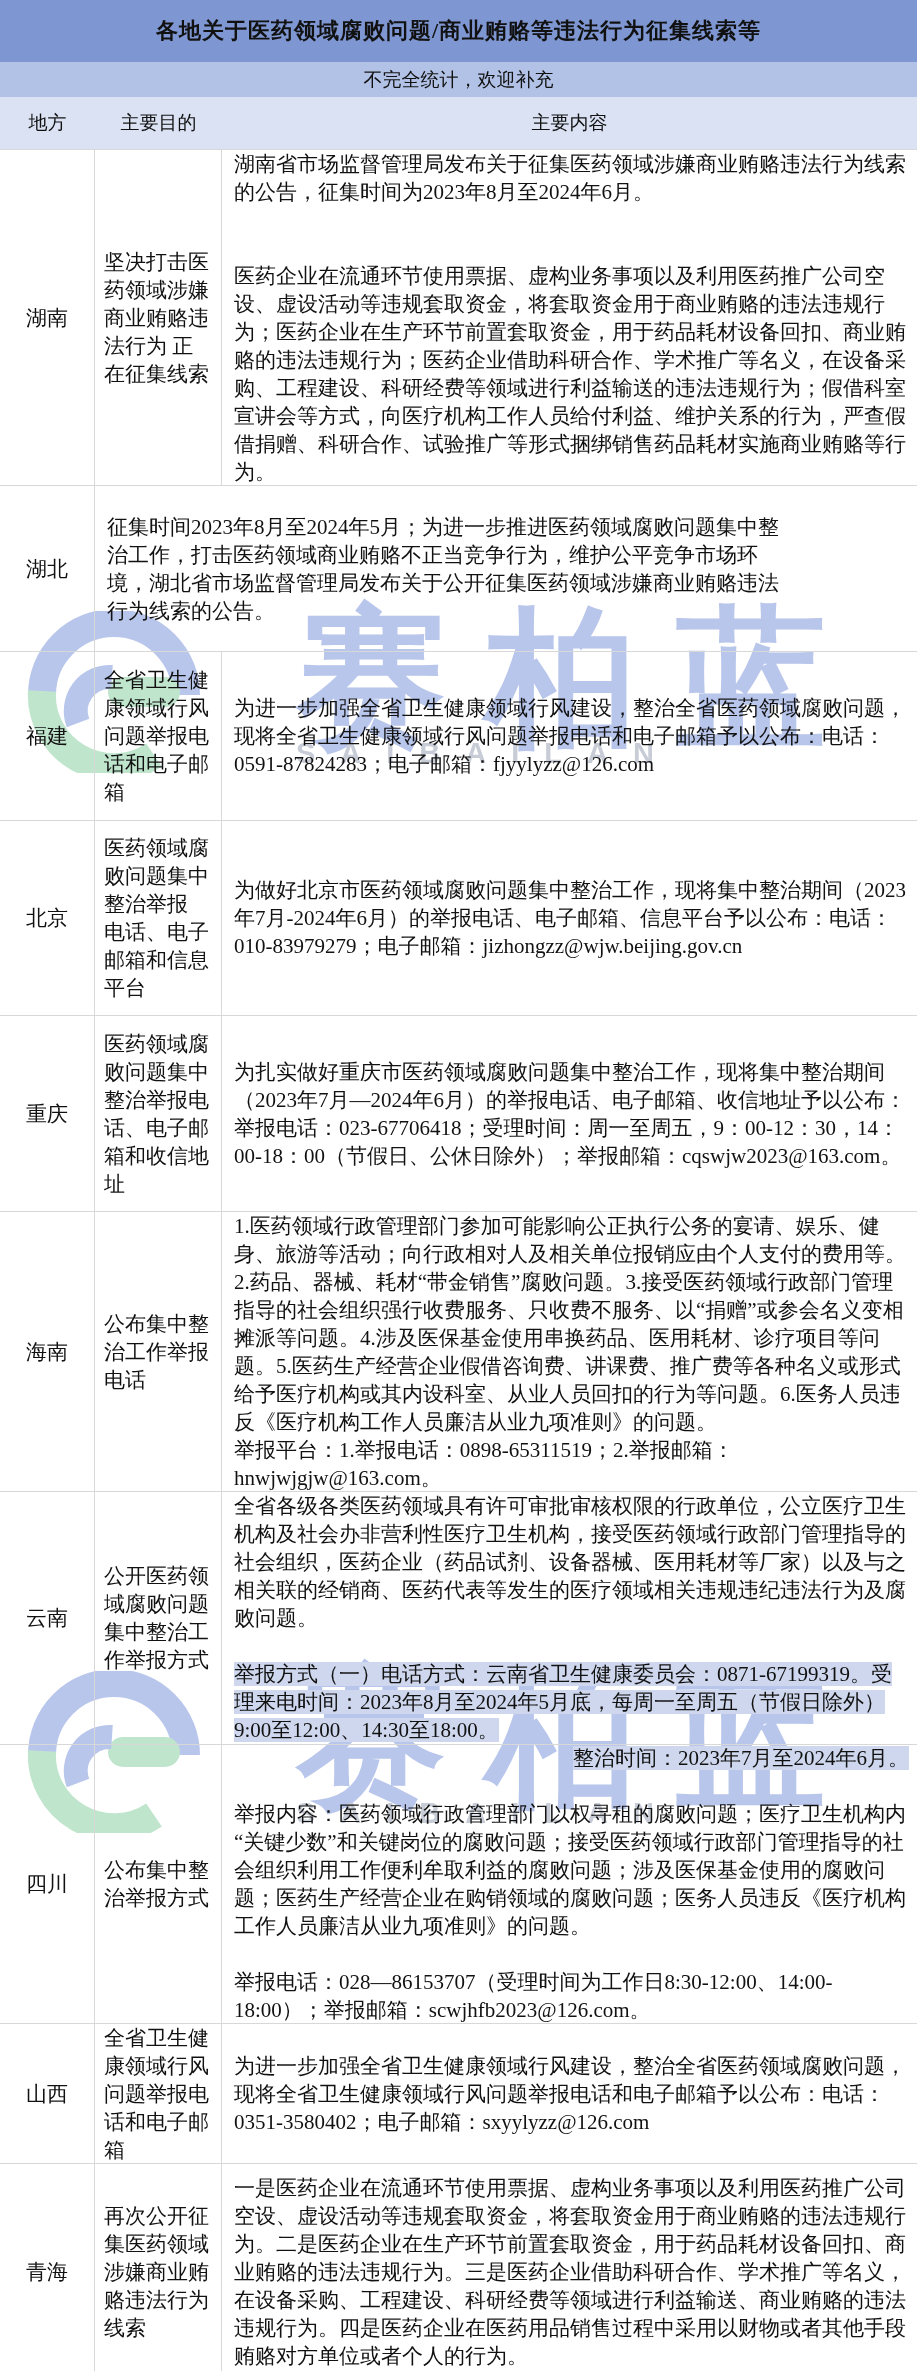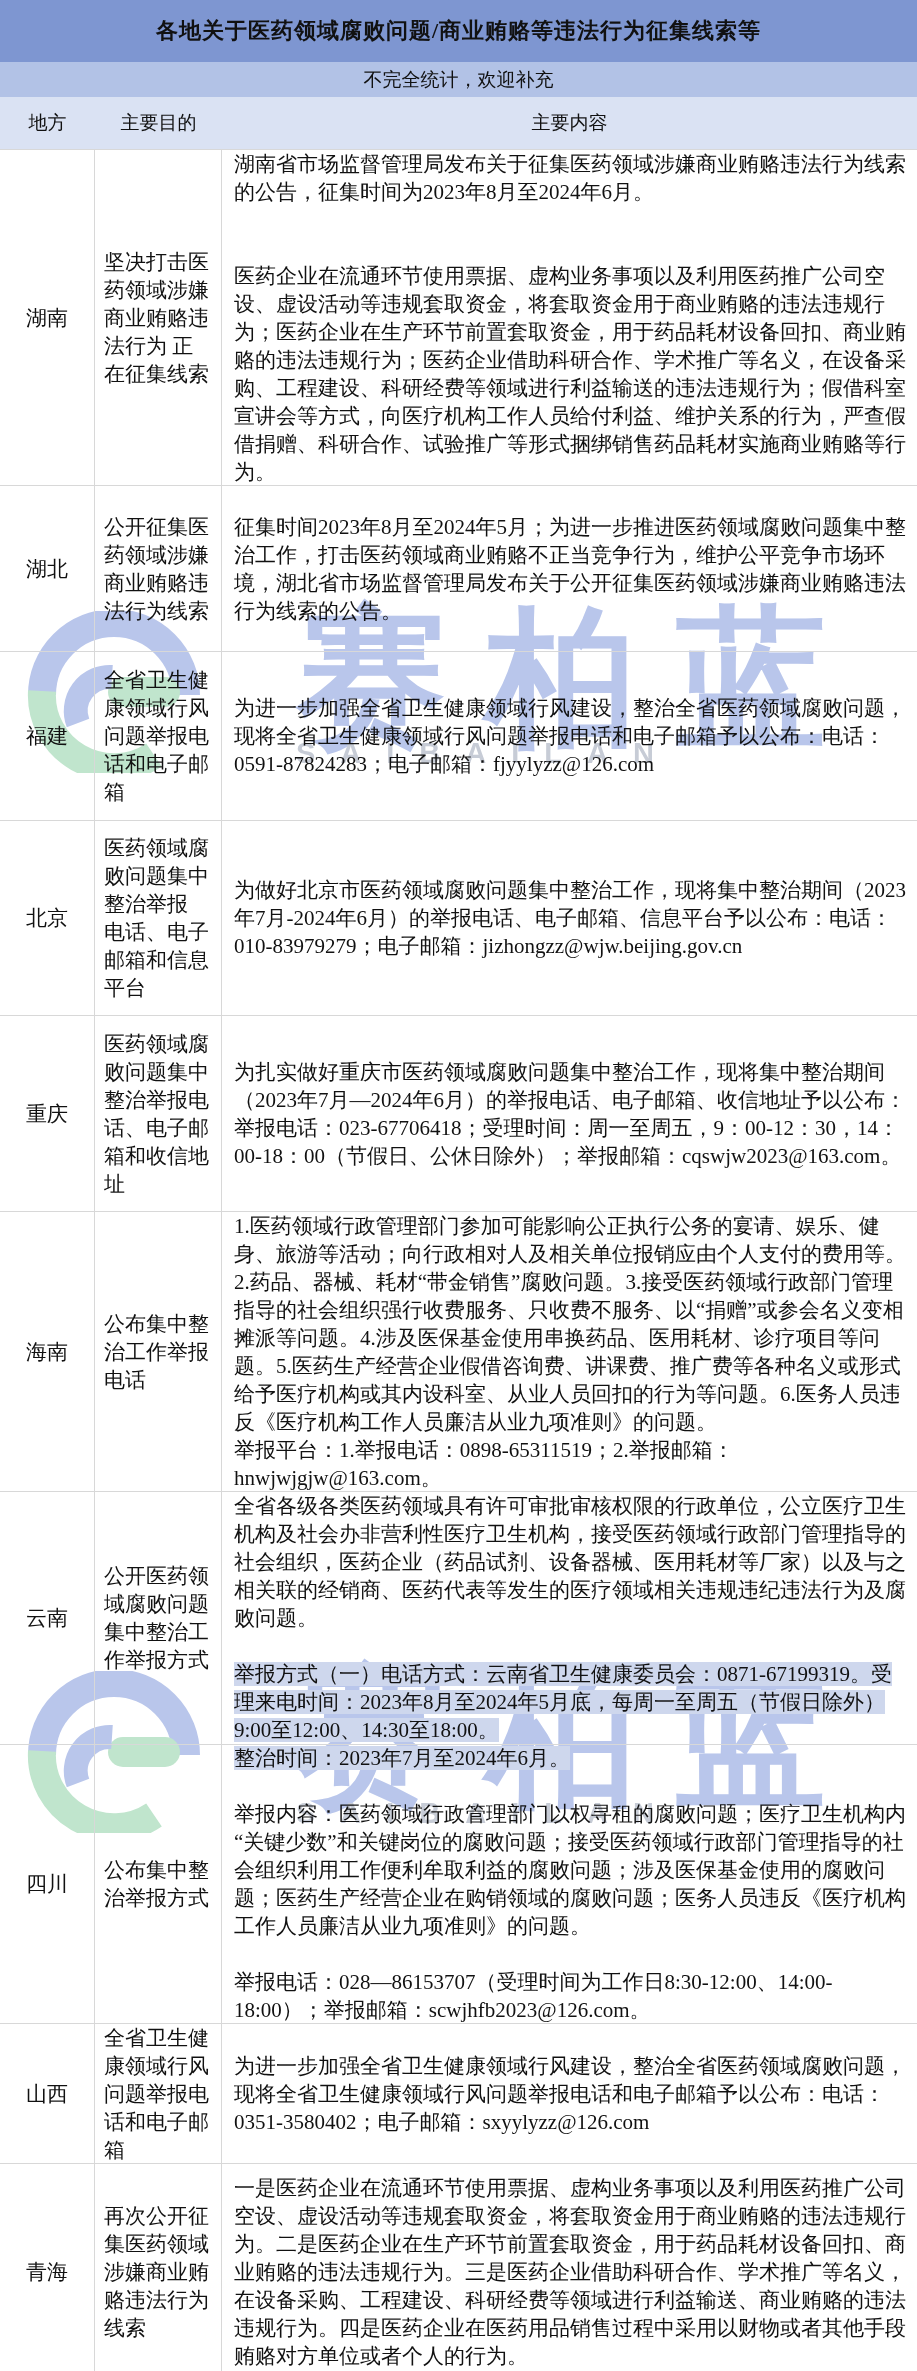--- a/index.html
+++ b/index.html
@@ -51,21 +51,21 @@
   .t-body .t-row:nth-child(2){height:166px;}
   .t-body .t-row:nth-child(3){height:169px;}
   .t-body .t-row:nth-child(4){height:195px;}
   .t-body .t-row:nth-child(5){height:196px;}
   .t-body .t-row:nth-child(6){height:280px;}
   .t-body .t-row:nth-child(7){height:253px;}
   .t-body .t-row:nth-child(8){height:279px;}
   .t-body .t-row:nth-child(9){height:140px;}
   .t-body .t-row:nth-child(10){height:216px;}
 
-  .cell{font-size:21px;line-height:28px;}
+  .cell{font-size:21px;line-height:28px;align-items:flex-end;}
   .c-region{
     width:95px;border-right:1px solid var(--border);
     display:flex;align-items:center;justify-content:center;
   }
   .c-purpose{
     width:127px;border-right:1px solid var(--border);
     display:flex;align-items:center;
     padding:4px 8px 4px 9px;
   }
   .c-content{
@@ -142,21 +142,20 @@
         <div class="cell c-region">湖南</div>
         <div class="cell c-purpose">坚决打击医药领域涉嫌商业贿赂违法行为 正在征集线索</div>
         <div class="cell c-content">
             <p>湖南省市场监督管理局发布关于征集医药领域涉嫌商业贿赂违法行为线索的公告，征集时间为2023年8月至2024年6月。</p>
             <p style="margin-top: 56px;">医药企业在流通环节使用票据、虚构业务事项以及利用医药推广公司空设、虚设活动等违规套取资金，将套取资金用于商业贿赂的违法违规行为；医药企业在生产环节前置套取资金，用于药品耗材设备回扣、商业贿赂的违法违规行为；医药企业借助科研合作、学术推广等名义，在设备采购、工程建设、科研经费等领域进行利益输送的违法违规行为；假借科室宣讲会等方式，向医疗机构工作人员给付利益、维护关系的行为，严查假借捐赠、科研合作、试验推广等形式捆绑销售药品耗材实施商业贿赂等行为。</p>
           </div>
       </div>
 
       <div class="t-row">
         <div class="cell c-region">湖北</div>
-        <div class="cell c-purpose">公开征集医药领域涉嫌商业贿赂违法行为线索</div>
         <div class="cell c-content">
             <p>征集时间2023年8月至2024年5月；为进一步推进医药领域腐败问题集中整治工作，打击医药领域商业贿赂不正当竞争行为，维护公平竞争市场环境，湖北省市场监督管理局发布关于公开征集医药领域涉嫌商业贿赂违法行为线索的公告。</p>
           </div>
       </div>
 
       <div class="t-row">
         <div class="cell c-region">福建</div>
         <div class="cell c-purpose">全省卫生健康领域行风问题举报电话和电子邮箱</div>
         <div class="cell c-content">
             <p>为进一步加强全省卫生健康领域行风建设，整治全省医药领域腐败问题，现将全省卫生健康领域行风问题举报电话和电子邮箱予以公布：电话：0591-87824283；电子邮箱：fjyylyzz@126.com</p>

